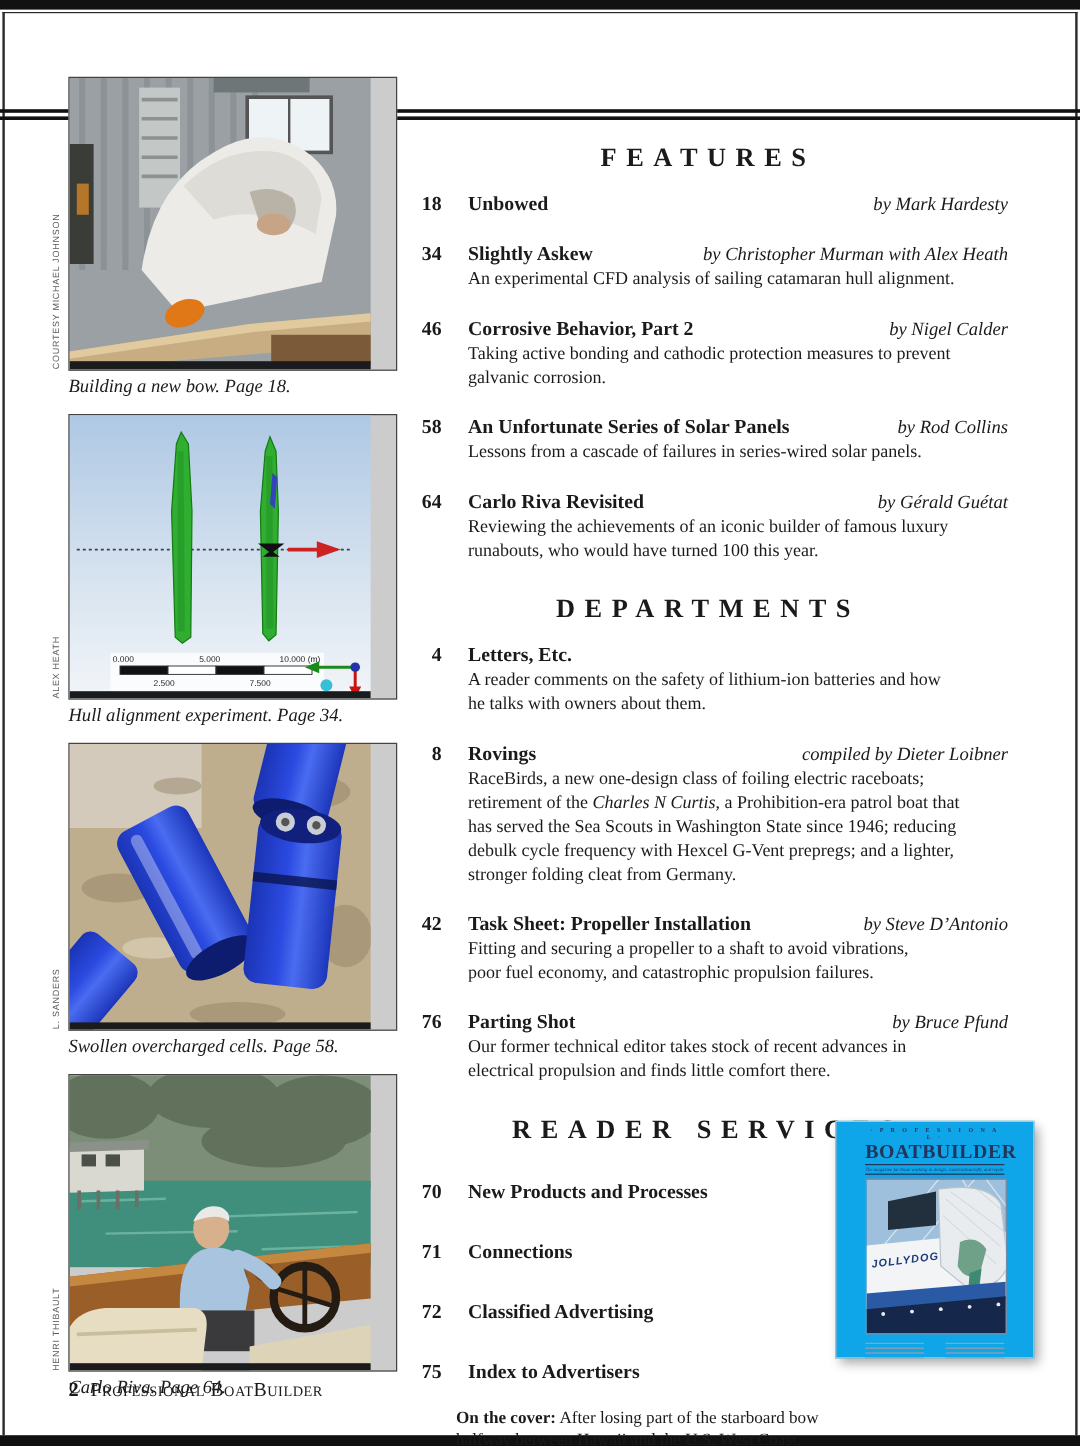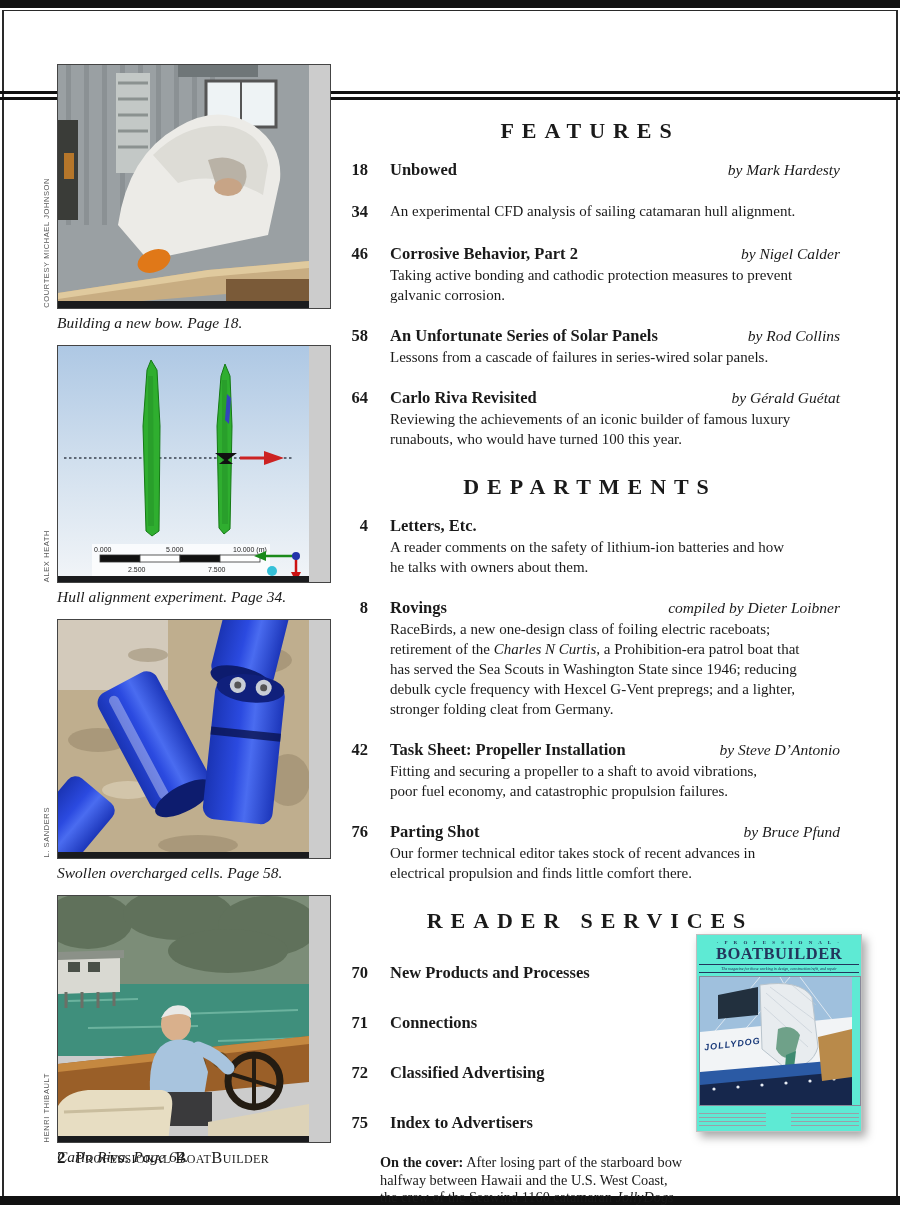--- a/index.html
+++ b/index.html
@@ -36,23 +36,23 @@
   .ibyline{font-style:italic;font-size:15.5px;white-space:nowrap;padding-left:10px;}
   .idesc{font-size:15px;line-height:20px;white-space:pre-line;}
   .rs .item{margin-bottom:12px;margin-top:28px;}
   .rs .ititle{font-size:16.5px;}
 
   .covernote{margin:20px 0 0 40px;width:370px;font-size:14.3px;line-height:17.6px;
              white-space:pre-line;}
   .covernote b{font-weight:bold;}
 
   
-  #minicover{position:absolute;left:696px;top:934px;width:166px;height:198px;background:#5eead4;
+  #minicover{position:absolute;left:696px;top:934px;width:166px;height:198px;background:#0ea5e9;
              border:1px solid #c0c0c0;box-shadow:4px 5px 9px rgba(0,0,0,.35);z-index:3;
-             padding:5px 2px;box-sizing:border-box;}
+             padding:5px 24px;box-sizing:border-box;}
   .mc-top{font-family:"Liberation Serif",serif;color:#23355c;text-align:center;
           font-size:5px;font-weight:bold;letter-spacing:2.5px;line-height:6px;}
   .mc-brand{color:#23355c;text-align:center;font-size:16.5px;font-weight:bold;
             letter-spacing:.5px;line-height:16px;font-family:"Liberation Serif",serif;}
   .mc-tag{border-top:1px solid #23355c;border-bottom:1px solid #23355c;margin:2px 0 3px 0;
           font-size:4px;font-style:italic;color:#23355c;text-align:center;line-height:7px;
           white-space:nowrap;overflow:hidden;}
   .mc-photo{position:relative;width:100%;height:128px;overflow:hidden;border:1px solid #889;}
   .mc-bottom{display:flex;justify-content:space-between;margin-top:4px;}
   .mc-lines-l{width:42%;}.mc-lines-r{width:48%;}
@@ -284,20 +284,24 @@
         <div class="trow">
           <span class="ititle">Unbowed</span>
           <span class="ibyline">by Mark Hardesty</span>
         </div>
       </div>
     </div>
 
     <div class="item">
       <div class="inum">34</div>
       <div class="ibody">
+        <div class="trow">
+          <span class="ititle">Slightly Askew</span>
+          <span class="ibyline">by Christopher Murman with Alex Heath</span>
+        </div>
         <div class="idesc">An experimental CFD analysis of sailing catamaran hull alignment.</div>
       </div>
     </div>
 
     <div class="item">
       <div class="inum">46</div>
       <div class="ibody">
         <div class="trow">
           <span class="ititle">Corrosive Behavior, Part 2</span>
           <span class="ibyline">by Nigel Calder</span>

